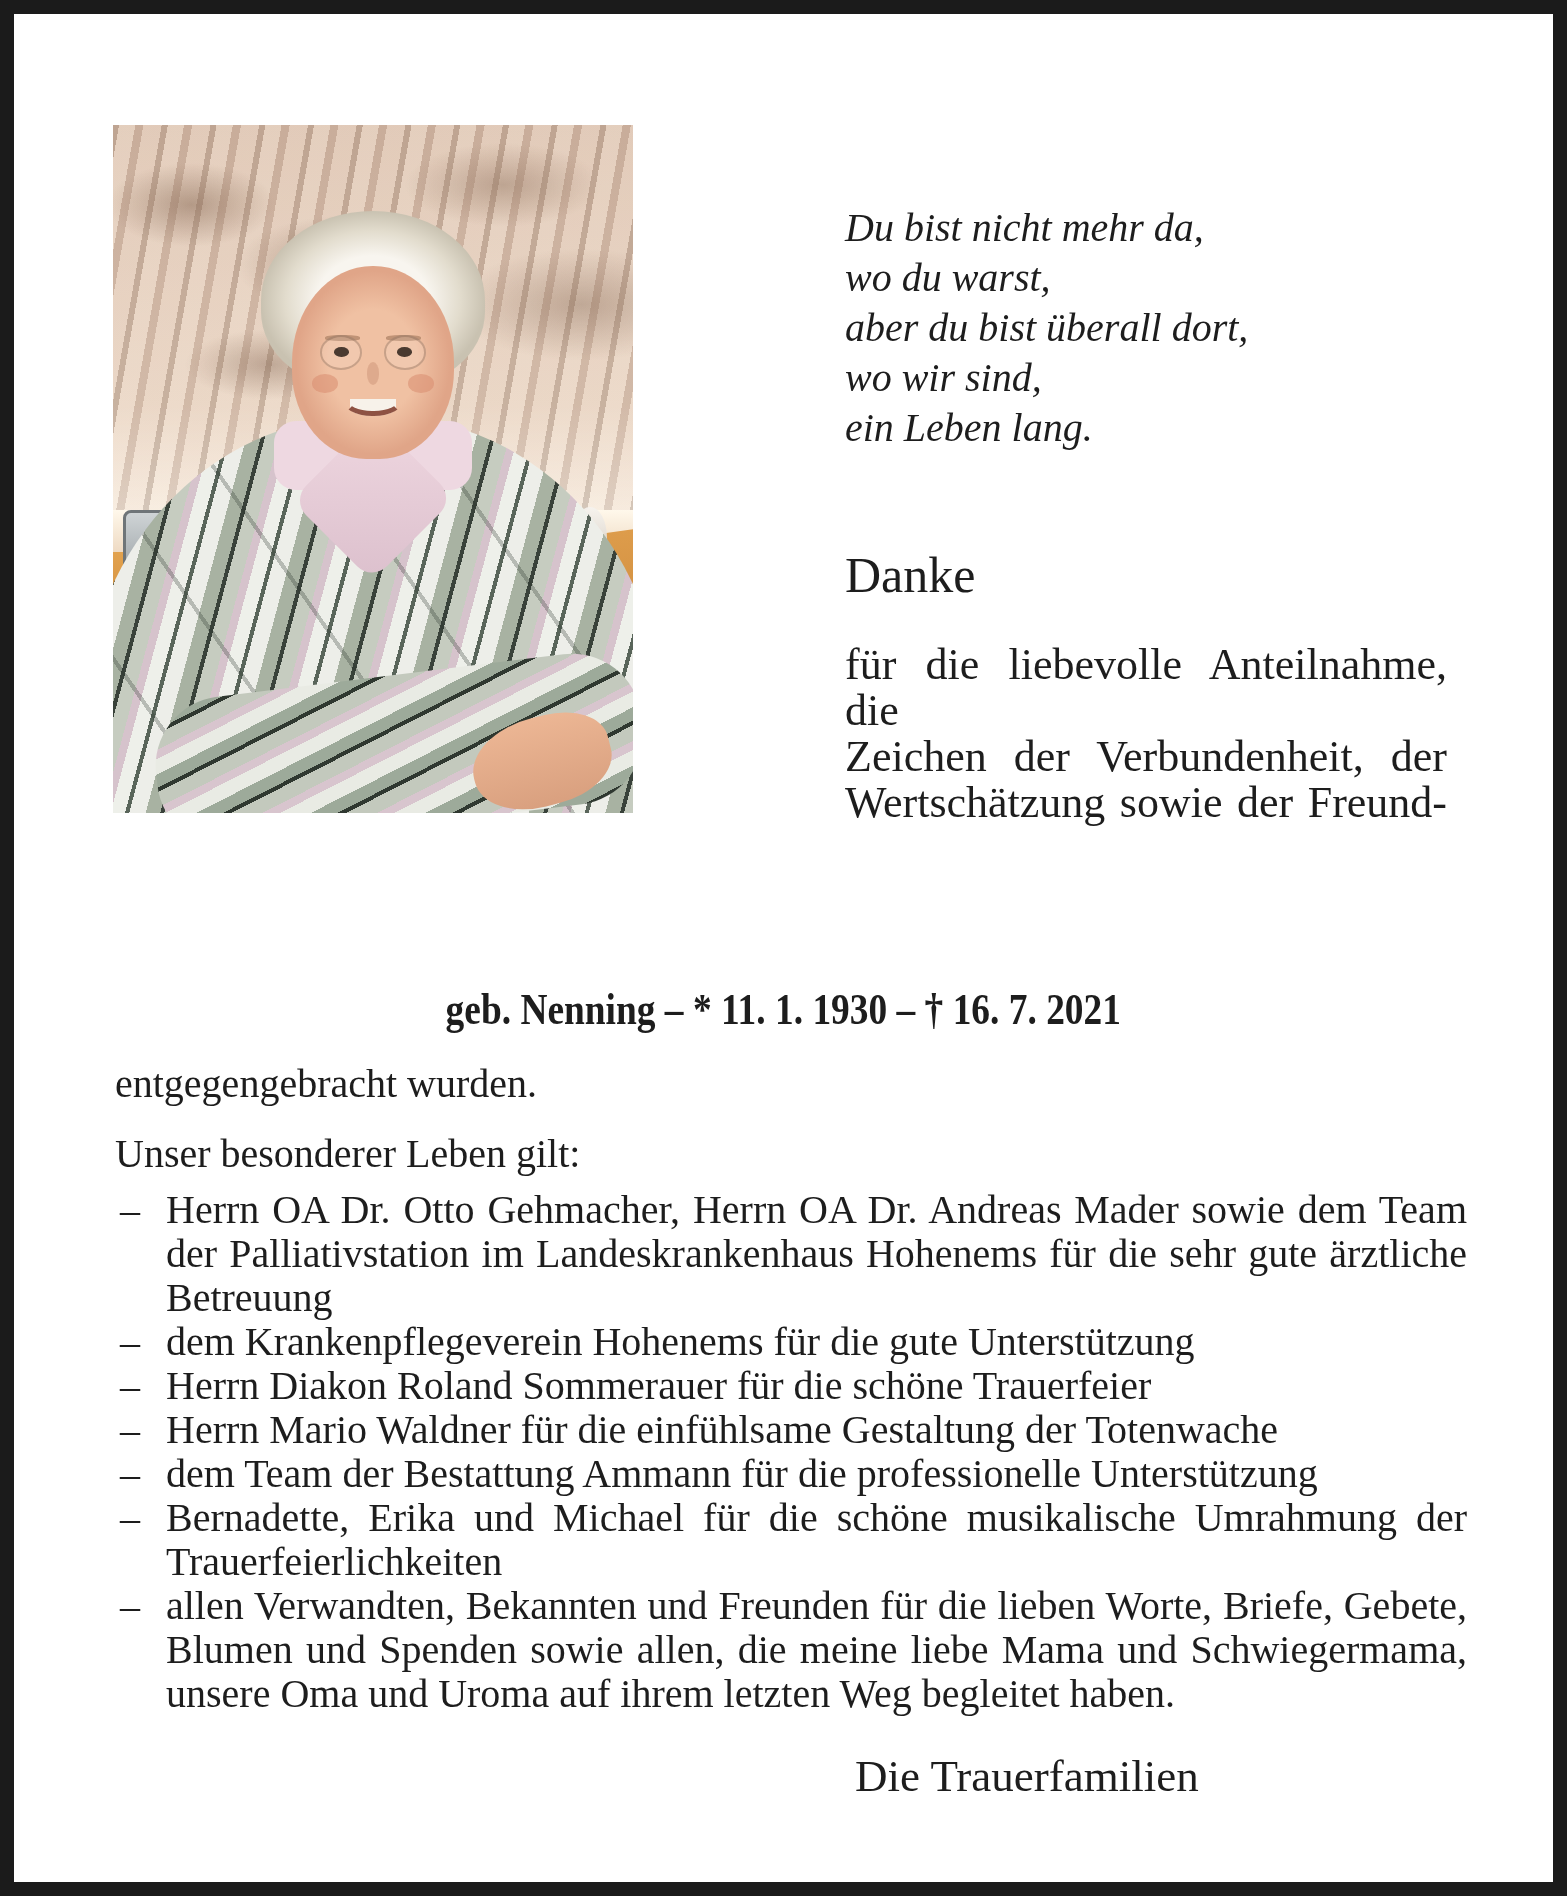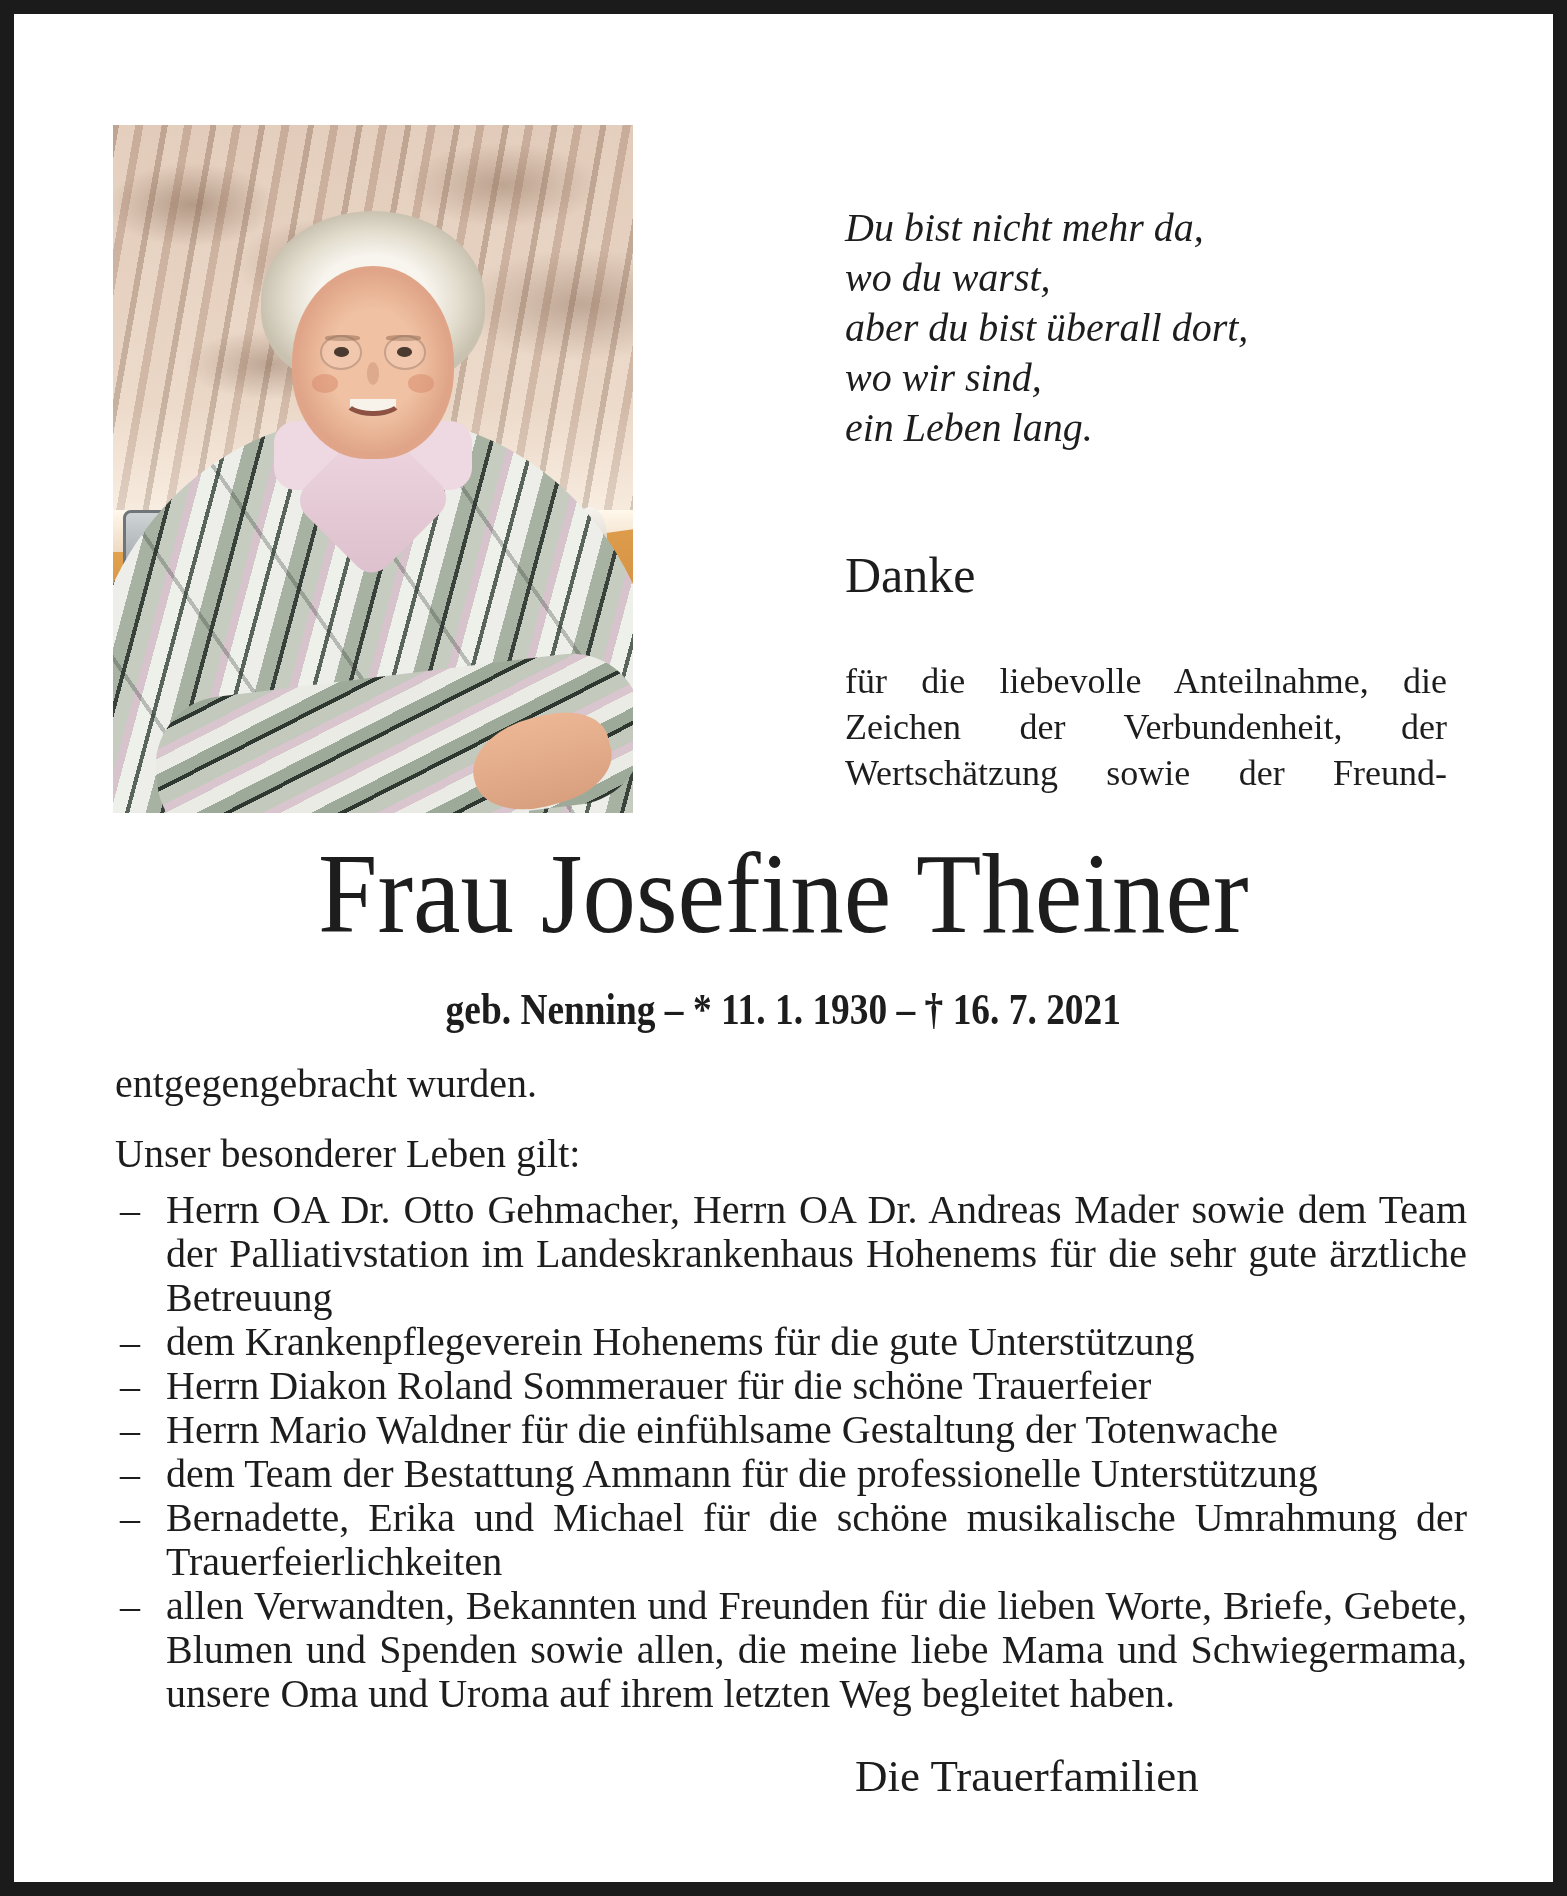--- a/index.html
+++ b/index.html
@@ -76,21 +76,21 @@
   .face .nose{left:46%;top:50%;width:8%;height:12%;background:rgba(190,130,100,.35);border-radius:50%;}
   .face .blush{width:16%;height:10%;background:rgba(217,141,112,.55);border-radius:50%;top:56%;}
   .face .blush.l{left:12%;}.face .blush.r{right:12%;}
   .face .teeth{left:36%;top:69%;width:28%;height:9%;background:#f7f2ea;border-radius:0 0 50% 50%;}
   .face .smile{left:31%;top:60%;width:38%;height:18%;border:5px solid transparent;border-bottom-color:#8e5243;border-radius:50%;box-sizing:border-box;}
 
   
   .right-col{position:absolute;left:845px;top:203px;width:602px;}
   .poem{font-style:italic;font-size:40px;line-height:50px;}
   .danke-heading{margin-top:95px;font-size:50px;line-height:54px;}
-  .intro{margin-top:56px;font-size:36px;line-height:46px;}
+  .intro{margin-top:40px;font-size:44px;line-height:46px;}
   .intro .jline{text-align:justify;text-align-last:justify;}
 
   
   .name{position:absolute;left:0;right:0;top:834px;text-align:center;font-size:115px;line-height:120px;white-space:nowrap;}
   .name .squeeze{display:inline-block;transform:scaleX(0.93);transform-origin:center;}
   .dates{position:absolute;left:0;right:0;top:985px;text-align:center;font-weight:bold;font-size:44px;line-height:50px;white-space:nowrap;}
   .dates .squeeze{display:inline-block;transform:scaleX(0.85);transform-origin:center;}
 
   
   .main{position:absolute;left:115px;top:1062px;width:1352px;font-size:40px;line-height:44px;}
@@ -152,23 +152,20 @@
       <div>ein Leben lang.</div>
     </div>
     <div class="danke-heading">Danke</div>
     <div class="intro">
       <div class="jline">für die liebevolle Anteilnahme, die</div>
       <div class="jline">Zeichen der Verbundenheit, der</div>
       <div class="jline">Wertschätzung sowie der Freund-</div>
     </div>
   </div>
 
-  <div class="name">
-    <span class="squeeze">Frau Josefine Theiner</span>
-  </div>
   <div class="dates">
     <span class="squeeze">geb. Nenning – * 11. 1. 1930 – † 16. 7. 2021</span>
   </div>
 
   <div class="main">
     <div class="continuation">entgegengebracht wurden.</div>
     <div class="thanks-heading">Unser besonderer Leben gilt:</div>
     <ul class="thanks">
       <li><span class="marker">–</span><span>Herrn OA Dr. Otto Gehmacher, Herrn OA Dr. Andreas Mader sowie dem Team der Palliativstation im Landeskrankenhaus Hohenems für die sehr gute ärztliche Betreuung</span></li>
       <li><span class="marker">–</span><span>dem Krankenpflegeverein Hohenems für die gute Unterstützung</span></li>

